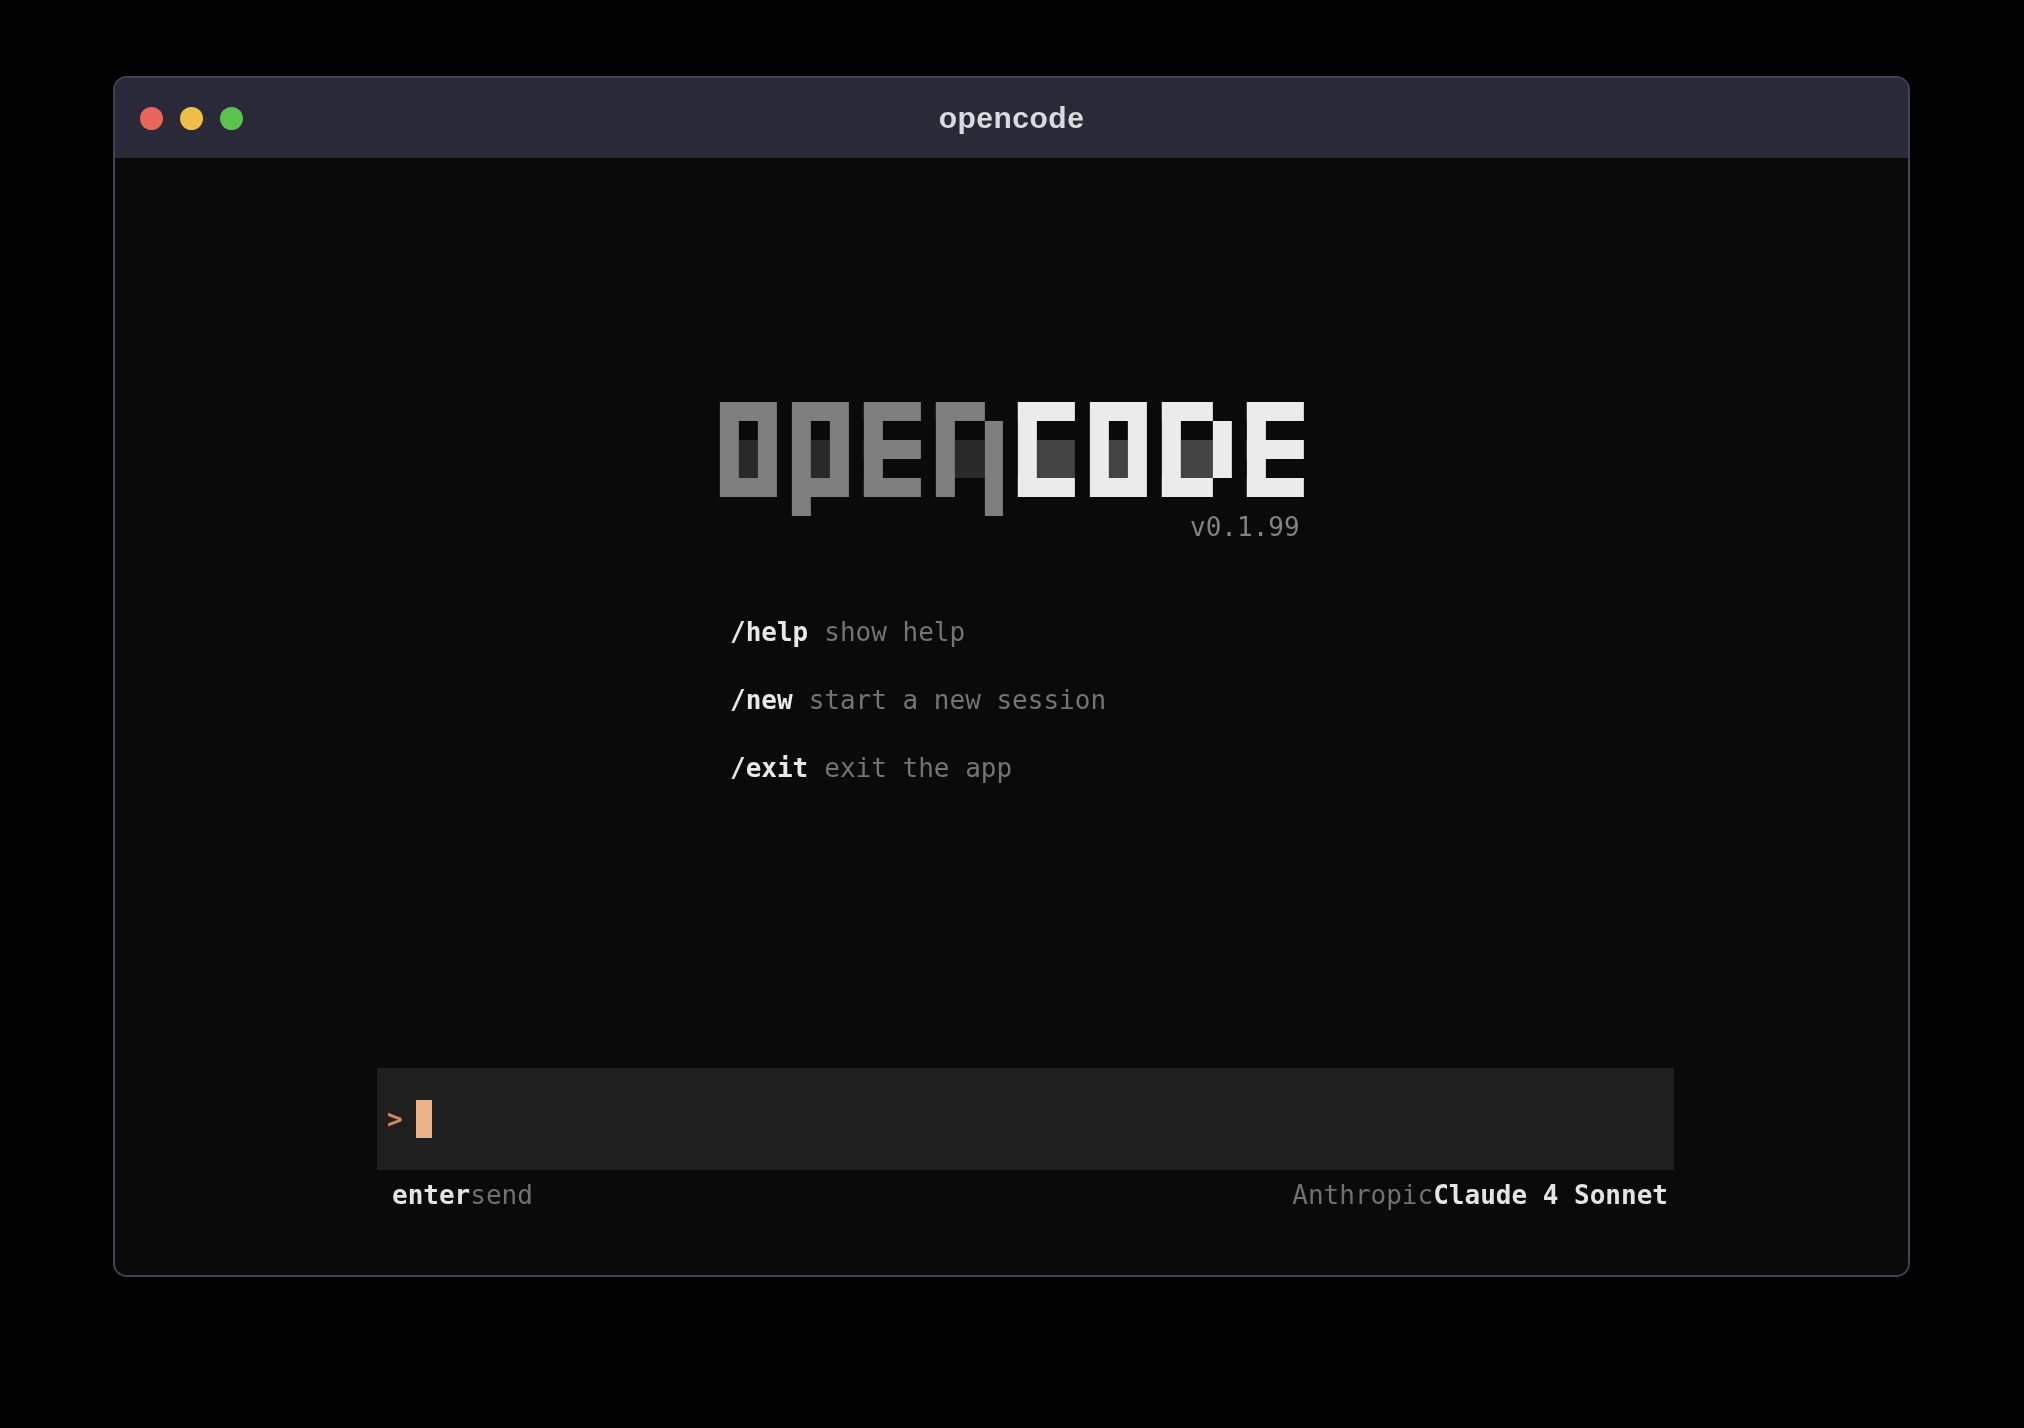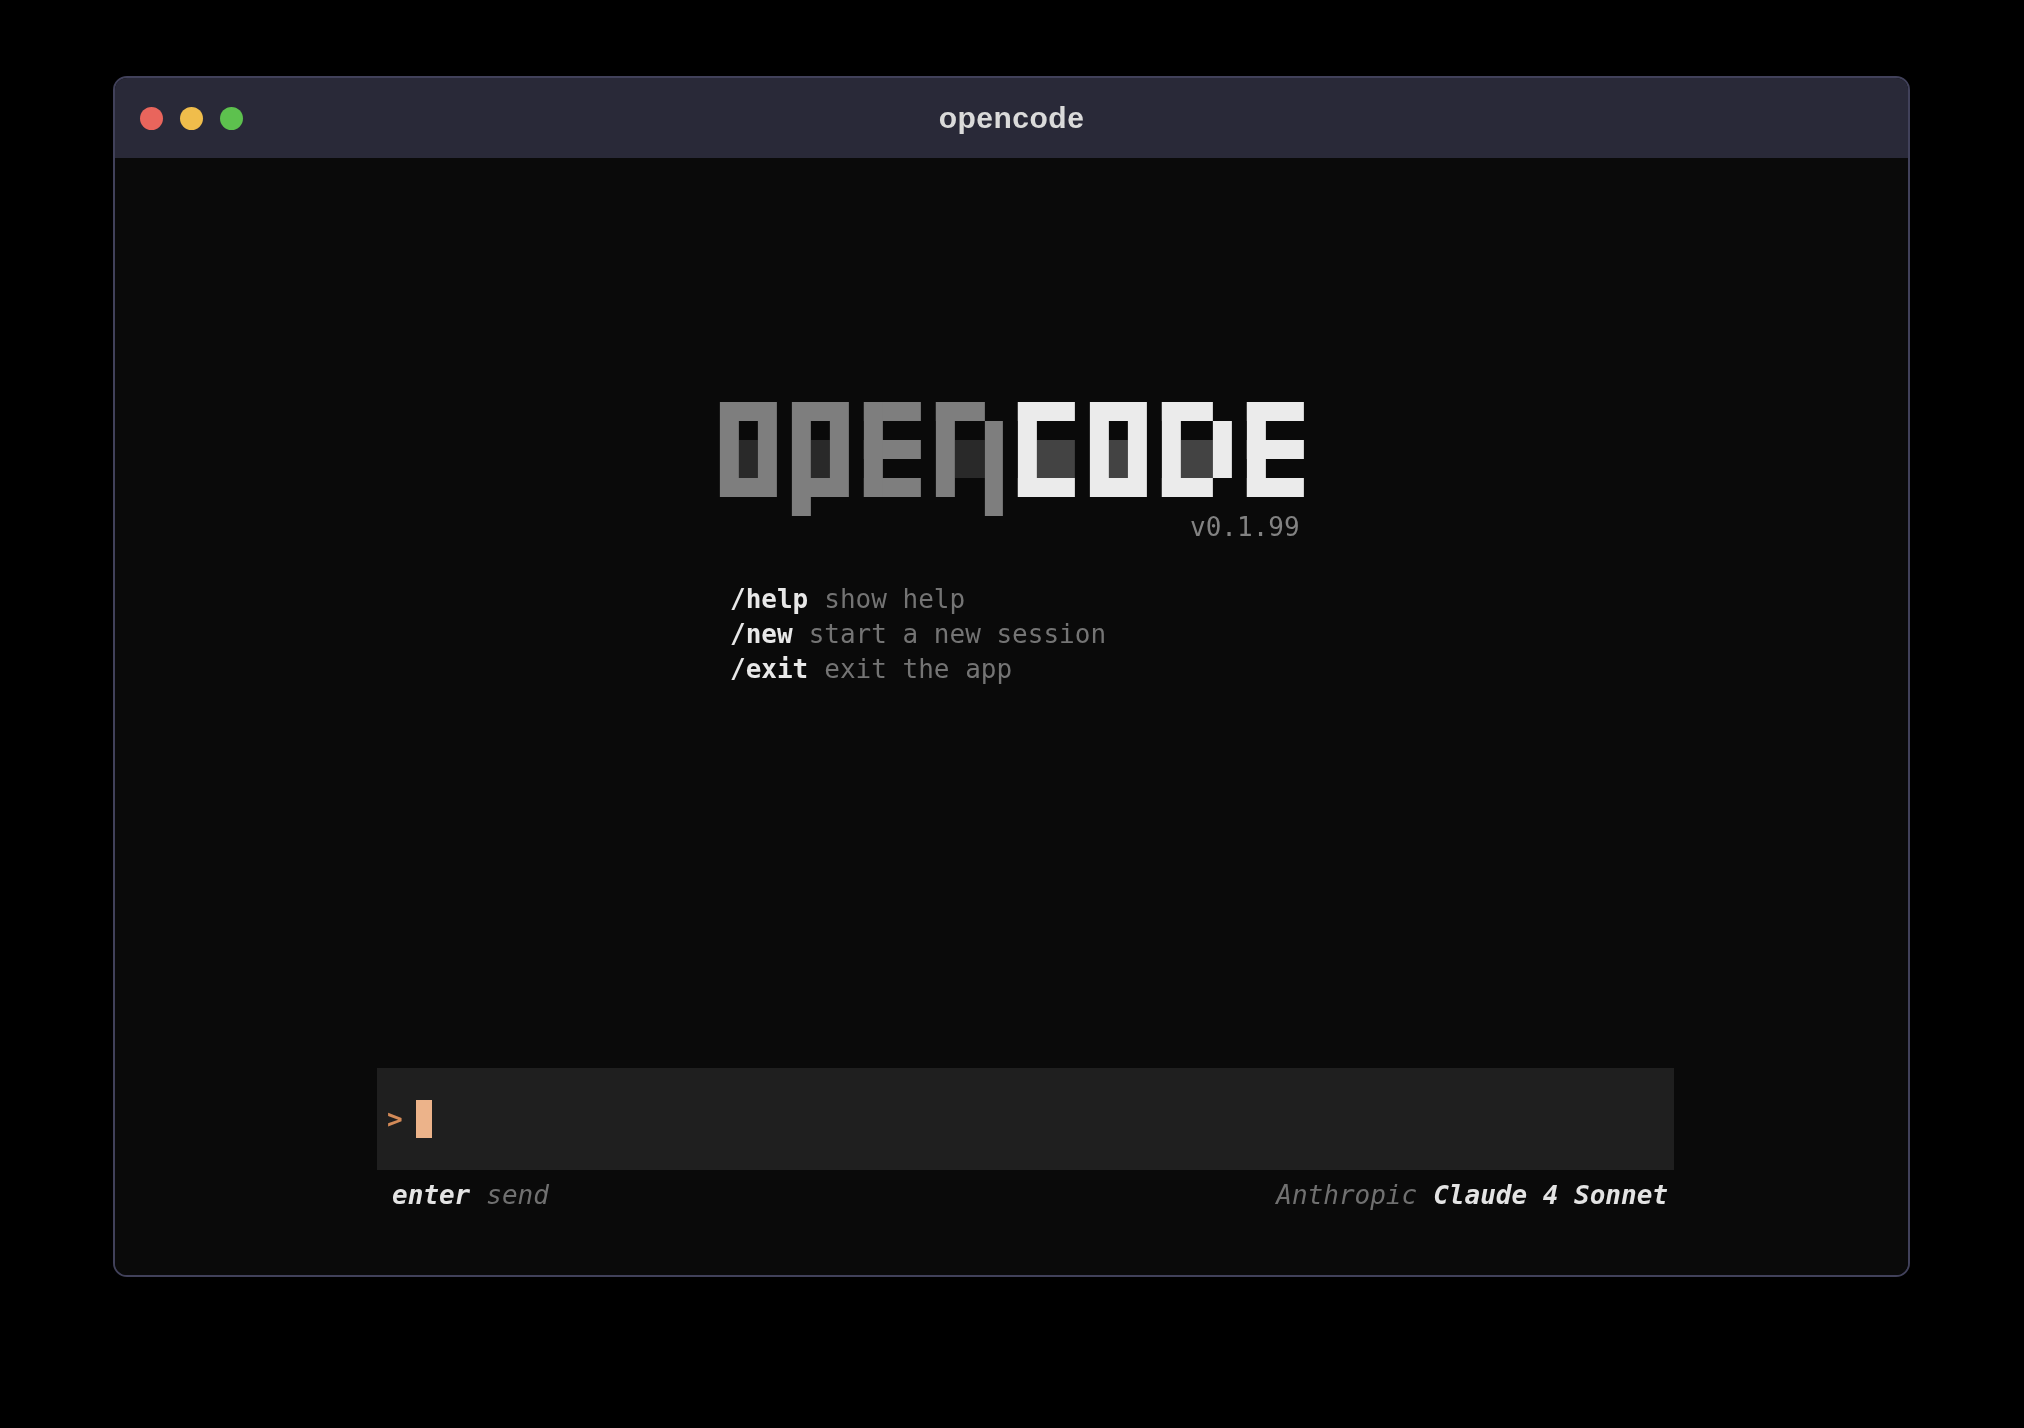--- a/index.html
+++ b/index.html
@@ -93,20 +93,21 @@
     position: absolute;
     left: 615px; top: 424px;
     font-size: 26px;
   }
   .cmd-row {
     display: flex;
     gap: 16px;
     height: 35px;
     line-height: 35px;
     white-space: pre;
+    margin-top: 33px;
   }
   .cmd-row .cmd  { color: #e8e8e8; font-weight: 700; }
   .cmd-row .desc { color: #747474; text-align: center; }
 
   
   .input-box {
     position: absolute;
     left: 262px; top: 910px;
     width: 1297px; height: 102px;
     background: #1f1f1f;
@@ -131,21 +132,21 @@
 
   
   .footer {
     position: absolute;
     left: 277px; right: 240px; top: 1022px;
     display: flex;
     justify-content: space-between;
     font-size: 26px;
     line-height: 30px;
   }
-  .footer .group { display: flex; gap: 16px; white-space: pre; font-style: italic; }
+  .footer .group { display: flex; white-space: pre; }
   .footer .hard  { color: #e4e4e4; font-weight: 700; }
   .footer .soft  { color: #707070; }
 </style>
 </head>
 <body>
 
 <div class="window">
 
   <div class="titlebar">
     <div class="traffic">

